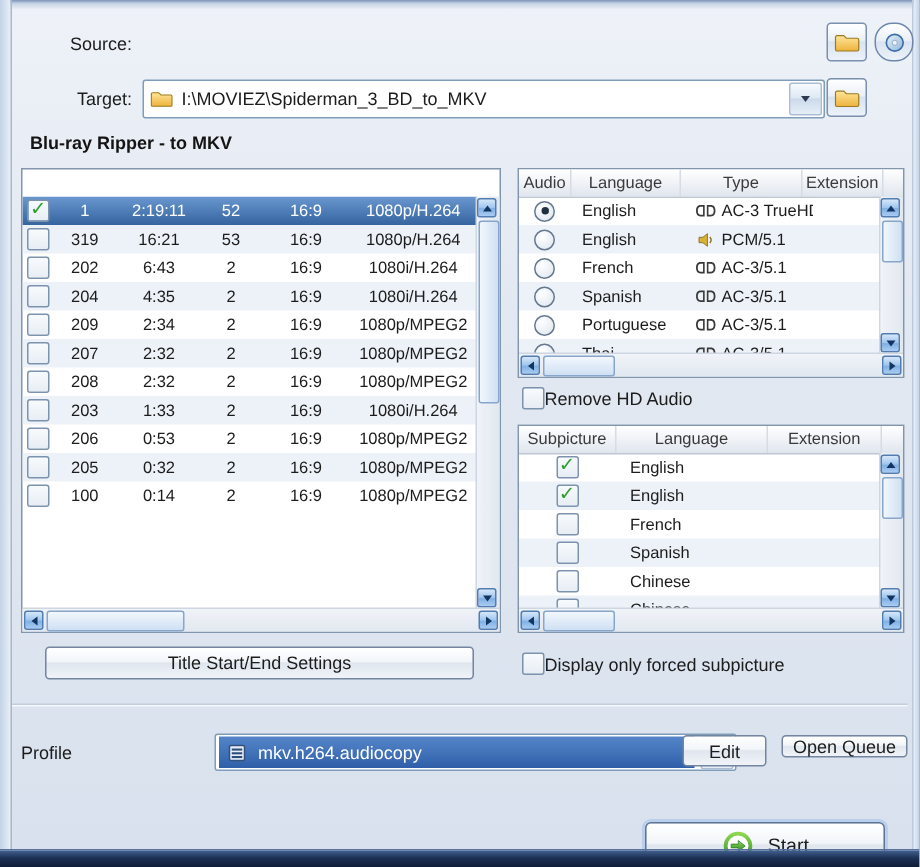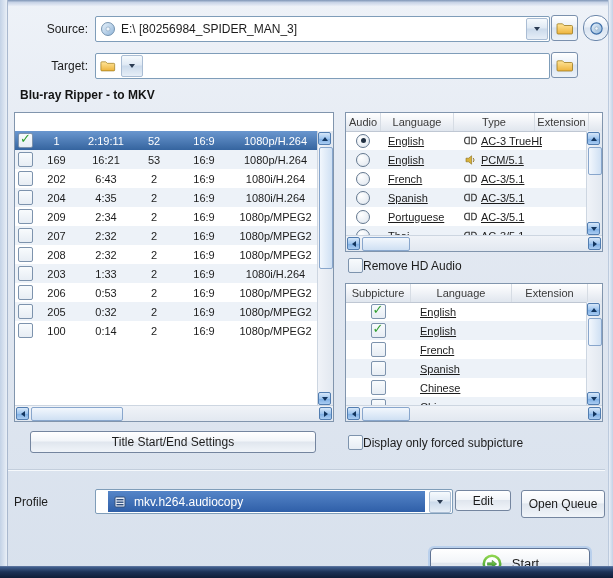--- a/index.html
+++ b/index.html
@@ -36,21 +36,21 @@
   .thead{position:absolute;left:0;top:0;right:0;height:18px;display:flex;
        background:linear-gradient(180deg,#ffffff,#eef1f6 55%,#e0e6ee);border-bottom:1px solid #bfc7d3;}
   .th{display:flex;align-items:center;justify-content:center;font-size:11px;color:#3a3a3a;
        border-right:1px solid #d6dce4;white-space:nowrap;overflow:hidden;flex:none;}
   .tbody{position:absolute;left:0;top:18px;right:15px;bottom:15px;overflow:hidden;}
   .trow{display:flex;height:19px;align-items:center;}
   .trow.alt{background:#edf2f8;}
   .trow.selected{background:linear-gradient(180deg,#6a97cf,#35649f);color:#fff;}
   .cell{font-size:11px;display:flex;align-items:center;justify-content:center;flex:none;
        overflow:hidden;white-space:nowrap;height:100%;}
-  .cell.left{justify-content:flex-start;padding-left:8px;text-decoration:underline;}
+  .cell.left{justify-content:flex-start;padding-left:8px;}
   .num{flex:1;text-align:center;}
 
   #title-table .c0{width:62px}#title-table .c1{width:52px}#title-table .c2{width:44px}
   #title-table .c3{width:56px}#title-table .c4{width:87px}
   #title-table .cell.c0{padding-left:3px;}
   #audio-table .c0{width:34px}#audio-table .c1{width:72px}#audio-table .c2{width:80px}#audio-table .c3{width:53px}
   #audio-table .cell.c2{padding-left:2px;}
   #sub-table .c0{width:64px}#sub-table .c1{width:100px}#sub-table .c2{width:75px}
   #sub-table .cell.c1{padding-left:10px;}
   .ticon{display:inline-flex;width:17px;justify-content:center;margin-right:2px;flex:none;}
@@ -90,21 +90,21 @@
        background:linear-gradient(180deg,#ffffff,#f2f5f9 45%,#e0e6ee 50%,#f0f4f9);
        display:flex;align-items:center;justify-content:center;font-size:12px;color:#1c1c1c;}
   .btn.start{border-radius:4px;gap:9px;font-size:13px;border-color:#5f7394;
        box-shadow:0 0 0 2px rgba(125,175,235,0.35);}
   .checkline{position:absolute;display:flex;align-items:center;gap:0;cursor:default;}
   .sep{position:absolute;left:8px;right:8px;top:469px;height:0;
        border-top:1px solid #c3cedc;border-bottom:1px solid #f6f9fc;}
   .psel{flex:1;align-self:stretch;margin:1px 0 1px 1px;overflow:hidden;
        background:linear-gradient(180deg,#5585c8,#2f5fa8);
        display:flex;align-items:center;gap:5px;padding-left:3px;color:#fff;}
-  #profile-combo{padding-left:11px;}
+  #profile-combo{padding-left:1px;margin-left:48px;}
 </style>
 </head>
 <body>
 
 <svg width="0" height="0" style="position:absolute">
   <defs>
     <linearGradient id="fold" x1="0" y1="0" x2="0" y2="1">
       <stop offset="0" stop-color="#ffe59a"></stop>
         <stop offset="1" stop-color="#edb33c"></stop>
     </linearGradient>
@@ -118,51 +118,40 @@
     </linearGradient>
   </defs>
 </svg>
 
 <div id="app">
   <div class="edge-top"></div>
   <div class="edge-left"></div>
   <div class="edge-right"></div>
 
   <span class="flabel" style="left:38px;top:22px;width:50px">Source:</span>
-  <div class="combo" style="left:95px;top:16px;width:450px">
-    <span class="cicon">
-      <svg width="16" height="16" viewBox="0 0 16 16">
-          <circle cx="8" cy="8" r="6.5" fill="url(#discg)" stroke="#5b7d9e" stroke-width="0.8"></circle>
-          <circle cx="8" cy="8" r="2" fill="#eef4fa" stroke="#8aa4bd" stroke-width="0.6"></circle>
-        </svg>
-    </span>
-    <span class="ctext">E:\ [80256984_SPIDER_MAN_3]</span>
-    <span class="cbtn">
-        <span class="tri tri-down"></span>
-      </span>
-  </div>
   <button class="toolbtn" style="left:551px;top:15px">
     <svg width="18" height="13" viewBox="0 0 18 13">
         <path d="M1 3.5 V11 a1 1 0 0 0 1 1 h13.5 a1 1 0 0 0 1-1 V4.5 a1 1 0 0 0 -1-1 H8.2 L6.5 1.8 H2 a1 1 0 0 0 -1 1 z" fill="url(#fold)" stroke="#9c7a1e" stroke-width="0.8"></path>
       </svg>
   </button>
   <button class="toolbtn pill" style="left:583px;top:15px">
     <svg width="15" height="15" viewBox="0 0 16 16">
         <circle cx="8" cy="8" r="6" fill="url(#discg)" stroke="#3d6ea8" stroke-width="1.2"></circle>
         <circle cx="8" cy="8" r="1.8" fill="#eef4fa" stroke="#8aa4bd" stroke-width="0.6"></circle>
       </svg>
   </button>
 
   <span class="flabel" style="left:38px;top:59px;width:50px">Target:</span>
   <div class="combo" style="left:95px;top:53px;width:450px">
     <span class="cicon">
       <svg width="16" height="12" viewBox="0 0 18 13">
           <path d="M1 3.5 V11 a1 1 0 0 0 1 1 h13.5 a1 1 0 0 0 1-1 V4.5 a1 1 0 0 0 -1-1 H8.2 L6.5 1.8 H2 a1 1 0 0 0 -1 1 z" fill="url(#fold)" stroke="#9c7a1e" stroke-width="0.8"></path>
         </svg>
     </span>
+    <span class="ctext">I:\MOVIEZ\Spiderman_3_BD_to_MKV</span>
     <span class="cbtn">
         <span class="tri tri-down"></span>
       </span>
   </div>
   <button class="toolbtn" style="left:551px;top:52px">
     <svg width="18" height="13" viewBox="0 0 18 13">
         <path d="M1 3.5 V11 a1 1 0 0 0 1 1 h13.5 a1 1 0 0 0 1-1 V4.5 a1 1 0 0 0 -1-1 H8.2 L6.5 1.8 H2 a1 1 0 0 0 -1 1 z" fill="url(#fold)" stroke="#9c7a1e" stroke-width="0.8"></path>
       </svg>
   </button>
 
@@ -176,21 +165,21 @@
             <span class="num">1</span>
           </span>
           <span class="cell c1">2:19:11</span>
           <span class="cell c2">52</span>
           <span class="cell c3">16:9</span>
           <span class="cell c4">1080p/H.264</span>
         </div>
         <div class="trow alt">
           <span class="cell c0" style="justify-content:flex-start">
             <span class="cb"></span>
-            <span class="num">169</span>
+            <span class="num">319</span>
           </span>
           <span class="cell c1">16:21</span>
           <span class="cell c2">53</span>
           <span class="cell c3">16:9</span>
           <span class="cell c4">1080p/H.264</span>
         </div>
         <div class="trow">
           <span class="cell c0" style="justify-content:flex-start">
             <span class="cb"></span>
             <span class="num">202</span>
@@ -503,21 +492,21 @@
             <rect x="2.5" y="8" width="7" height="1.4" fill="#2d4d7d"></rect>
           </svg>
       </span>
       <span class="ctext">mkv.h264.audiocopy</span>
     </span>
     <span class="cbtn">
         <span class="tri tri-down"></span>
       </span>
   </div>
   <button class="btn" style="left:455px;top:490px;width:56px;height:21px">Edit</button>
-  <button class="btn" style="left:521px;top:490px;width:84px;height:28px">Open Queue</button>
+  <button class="btn" style="left:521px;top:490px;width:84px;height:15px">Open Queue</button>
 
   <button class="btn start" style="left:430px;top:548px;width:160px;height:31px">
     <span style="display:inline-flex">
       <svg width="22" height="22" viewBox="0 0 24 24">
           <circle cx="12" cy="12" r="9" fill="#fff" stroke="url(#gstart)" stroke-width="2.8"></circle>
           <path d="M7 10.6 h5.2 V8 l5 4 -5 4 v-2.6 H7 z" fill="url(#gstart)" stroke="#1f6f1f" stroke-width="0.5"></path>
         </svg>
     </span>
     <span>Start</span>
   </button>

